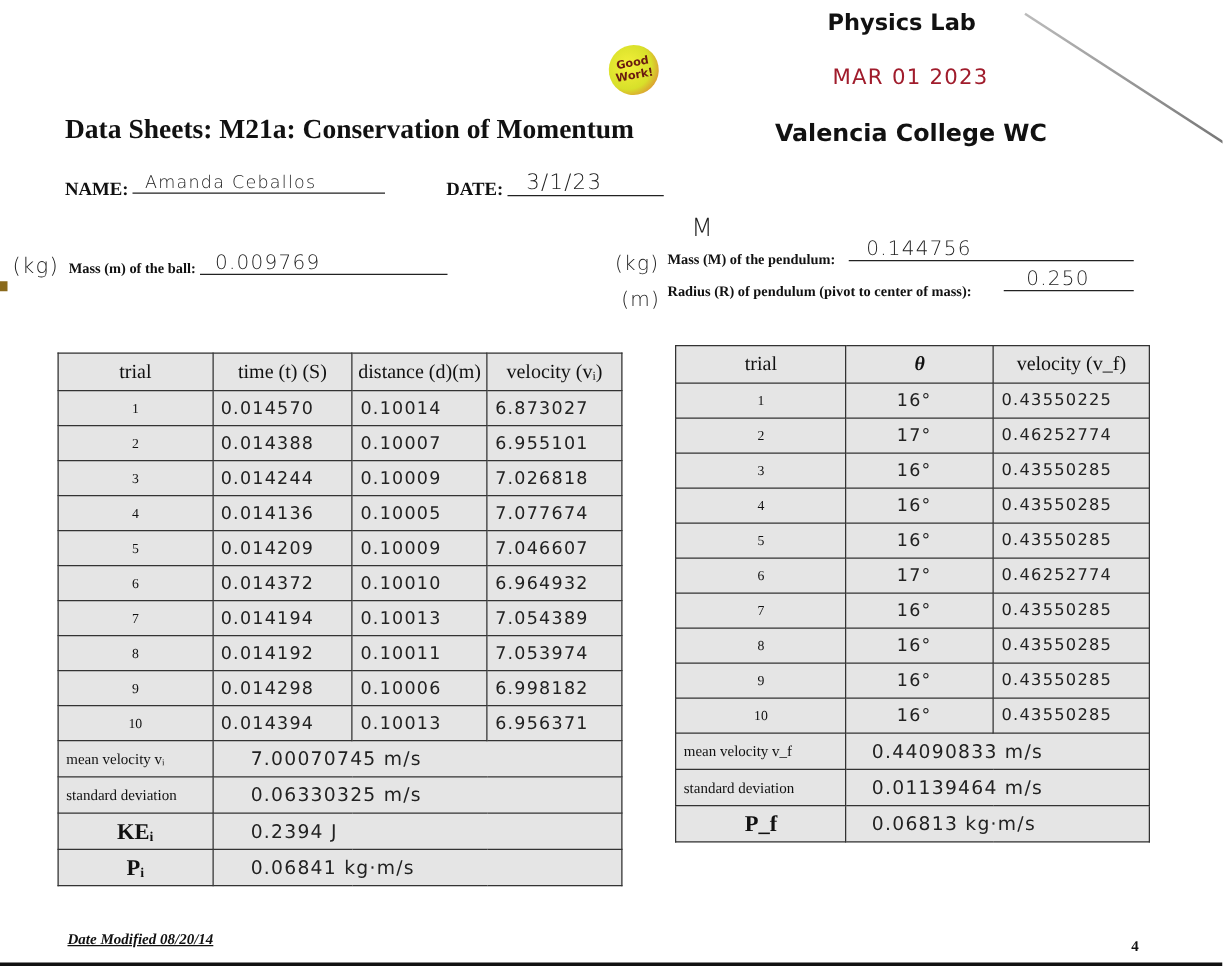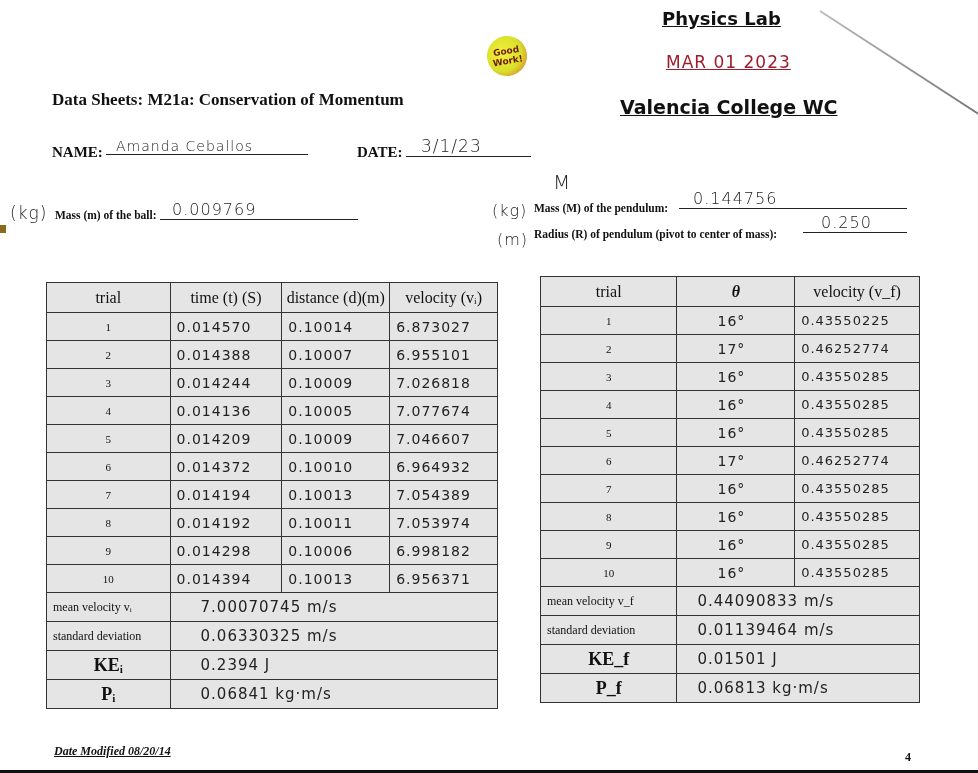--- a/index.html
+++ b/index.html
@@ -2,22 +2,22 @@
 <html><head>
 <meta charset="utf-8">
 <style>
   html, body { margin:0; padding:0; }
   body {
     width:978px; height:773px; overflow:hidden; position:relative;
     background:#ffffff; font-family:"Liberation Serif", serif; color:#111;
   }
   .abs { position:absolute; }
   .hand { font-family:"DejaVu Sans", sans-serif; font-weight:300; color:#222; letter-spacing:1px; }
-  .stamp-sans { font-family:"DejaVu Sans", sans-serif;text-decoration:underline; }
-  .title { left:52px; top:90px; font-size:17px; font-weight:bold; }
+  .stamp-sans { font-family:"DejaVu Sans", sans-serif; }
+  .title { left:52px; top:90px; font-size:22px; font-weight:bold; }
   .label-bold { font-weight:bold; font-size:15px; }
   .small-label { font-size:11.5px; font-weight:bold; }
   .uline { border-bottom:1px solid #222; display:inline-block; }
   table.grid { position:absolute; border-collapse:collapse; background:#e5e5e5; }
   table.grid td, table.grid th {
     border:1px solid #333; padding:0; text-align:center; vertical-align:middle;
     font-weight:normal;
   }
   table.grid th { font-size:16px; height:29px; }
   table.grid td.num { font-size:11px; font-family:"Liberation Serif", serif; }
@@ -225,24 +225,20 @@
   </tr>
   <tr style="height:29px">
     <td class="lbl">mean velocity v_f</td>
     <td class="sval hand" colspan="2" style="padding-left:20px;">0.44090833 m/s</td>
   </tr>
   <tr style="height:29px">
     <td class="lbl">standard deviation</td>
     <td class="sval hand" colspan="2" style="padding-left:20px;">0.01139464 m/s</td>
   </tr>
   <tr style="height:29px">
-    <td class="lblc">KE_f</td>
-    <td class="sval hand" colspan="2" style="padding-left:20px;">0.01501 J</td>
-  </tr>
-  <tr style="height:29px">
     <td class="lblc">P_f</td>
     <td class="sval hand" colspan="2" style="padding-left:20px;">0.06813 kg·m/s</td>
   </tr>
 </tbody>
   </table>
 
 <div class="abs" style="left:54px;top:744px;font-size:12px;font-style:italic;font-weight:bold;text-decoration:underline;">Date Modified 08/20/14</div>
 <div class="abs" style="left:905px;top:750px;font-size:12px;font-weight:bold;">4</div>
 <div class="abs" style="left:0;top:770px;width:978px;height:3px;background:#111;"></div>
 

